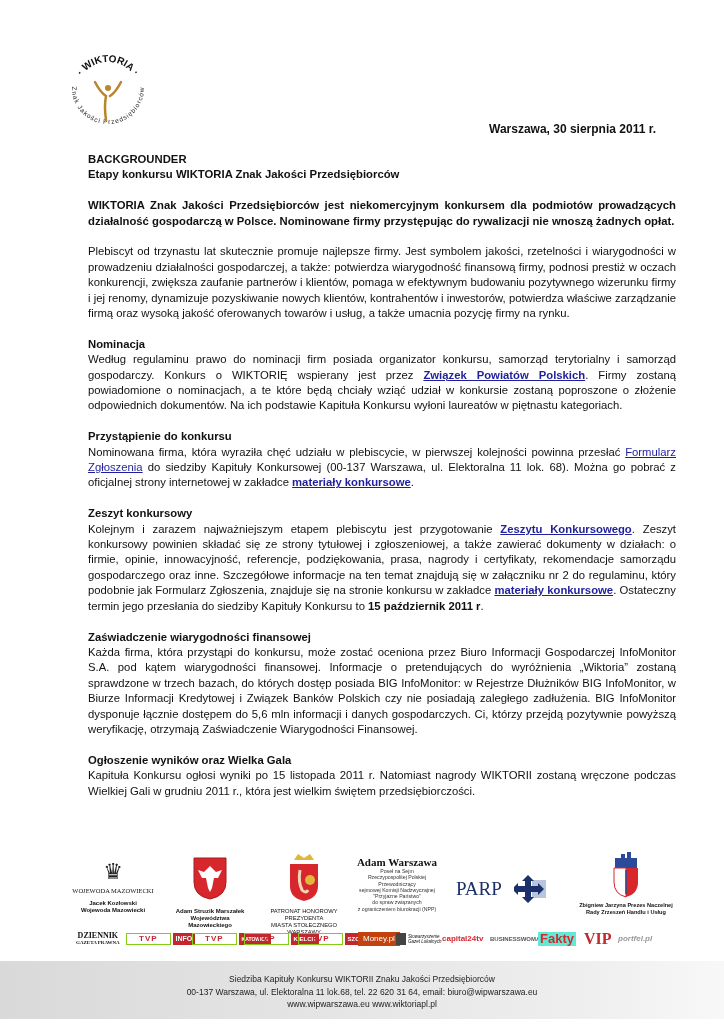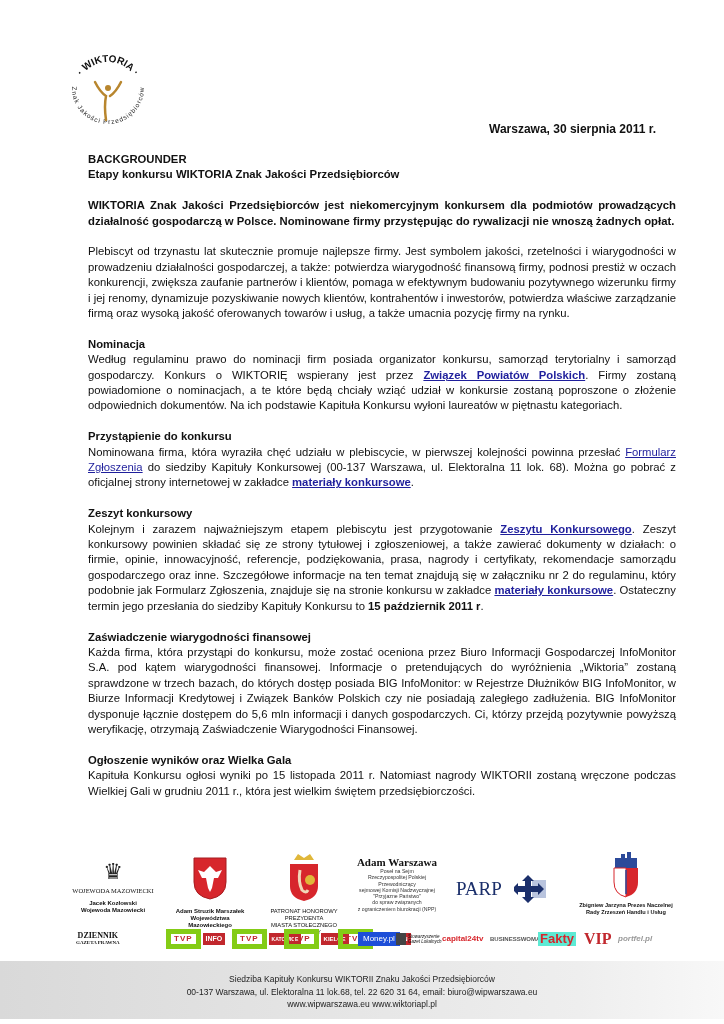--- a/index.html
+++ b/index.html
@@ -11,21 +11,21 @@
   .content p { margin: 0 0 15.4px 0; text-align: justify; }
   .b { font-weight: bold; }
   .h { font-weight: bold; display: block; }
   a.lnk { color: #1f1f9c; text-decoration: underline; }
   a.lnk.bold { font-weight: bold; }
   .sponsors { position: absolute; left: 60px; top: 850px; width: 620px; height: 80px; }
   .sp { position: absolute; text-align: center; font-size: 6px; line-height: 7px; }
   .media { position: absolute; left: 70px; top: 932px; width: 600px; height: 20px; }
   .m { position: absolute; top: 0; height: 14px; font-size: 8px; line-height: 14px; font-weight: bold; }
   .tvp { display: flex; align-items: center; }
-  .tvp .t { color: #c1272d; border: 5px solid #84cc16; padding: 0 3px; font-size: 8px; line-height: 10px; margin-right: 2px; letter-spacing: 1px; margin-left: 40px; }
+  .tvp .t { color: #c1272d; border: 1px solid #84cc16; padding: 0 12px; font-size: 8px; line-height: 10px; margin-right: 2px; letter-spacing: 1px; }
   .tvp .r { background: #c1272d; color: #fff; padding: 0 3px; font-size: 7px; line-height: 12px; }
   .footer { position: absolute; left: 0; top: 961px; width: 724px; height: 58px;
             background: linear-gradient(to right, #d9d9d9, #eeeeee 80%, #f8f8f8);
             text-align: center; font-size: 8.5px; line-height: 12.5px; color: #222; padding-top: 12px; box-sizing: border-box; }
 </style>
 </head>
 <body>
 
 <div class="logo">
   <svg width="92" height="92" viewBox="0 0 92 92">
@@ -151,21 +151,21 @@
       <span class="r" style="font-size:5px;">KATOWICE</span>
     </div>
   <div class="m tvp" style="left:174px;">
       <span class="t">TVP</span>
       <span class="r" style="font-size:6px;">KIELCE</span>
     </div>
   <div class="m tvp" style="left:228px;">
       <span class="t">TVP</span>
       <span class="r" style="font-size:6px;">SZCZECIN</span>
     </div>
-  <div class="m" style="left:288px; background:#1d4ed8; color:#fff; padding:0 5px; font-weight:normal;">Money.pl</div>
+  <div class="m" style="left:288px; background:#c2410c; color:#fff; padding:0 5px; font-weight:normal;">Money.pl</div>
   <div class="m" style="left:326px; font-size:4.5px; line-height:5px; font-weight:normal; font-style:italic; display:flex; align-items:center;">
     <span style="display:inline-block; width:10px; height:12px; background:#444; margin-right:2px;"></span>
     <span style="width:34px;">Stowarzyszenie Gazet Lokalnych</span>
   </div>
   <div class="m" style="left:372px; color:#d7262c; font-size:8px;">capital24tv</div>
   <div class="m" style="left:420px; font-size:6px; color:#555;">BUSINESSWOMAN</div>
   <div class="m" style="left:468px; color:#d7262c; background:#5eead4; font-size:13px; padding:0 2px;">Fakty</div>
   <div class="m" style="left:514px; color:#c1272d; font-family:'Liberation Serif',serif; font-size:16px;">VIP</div>
   <div class="m" style="left:548px; color:#999; font-style:italic; font-size:8px;">portfel.pl</div>
 </div>

